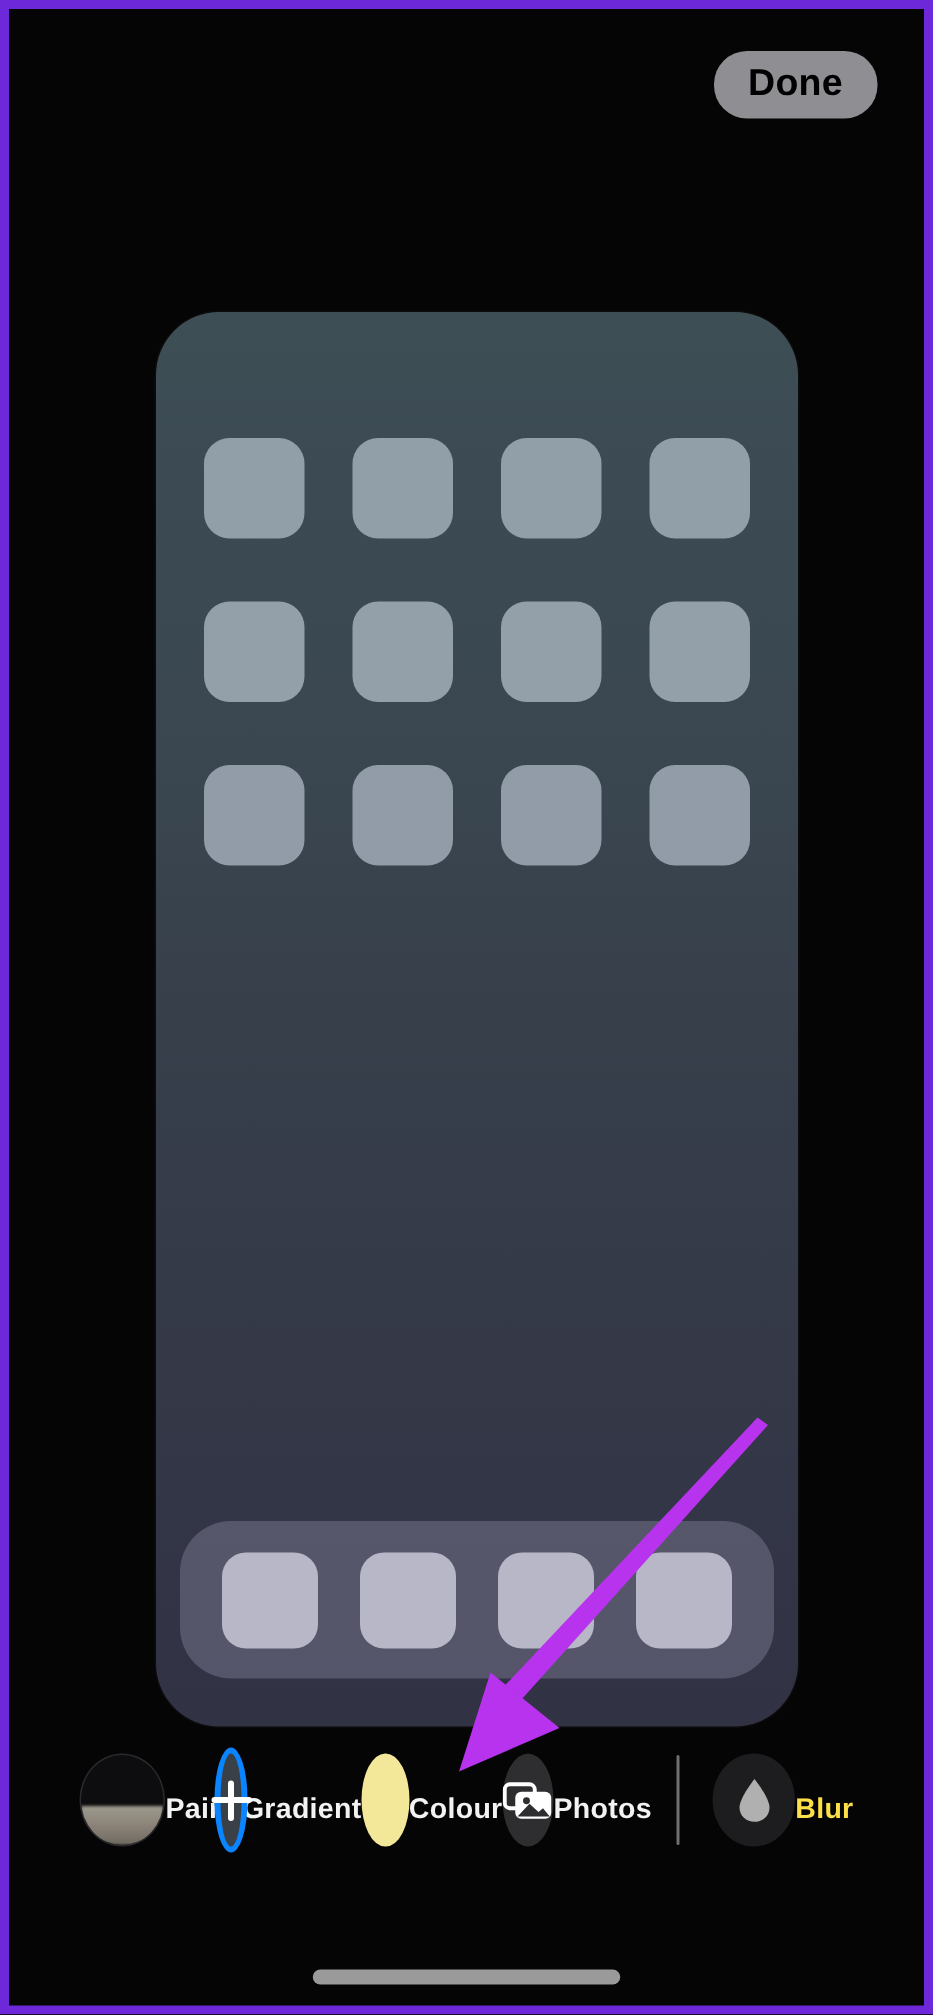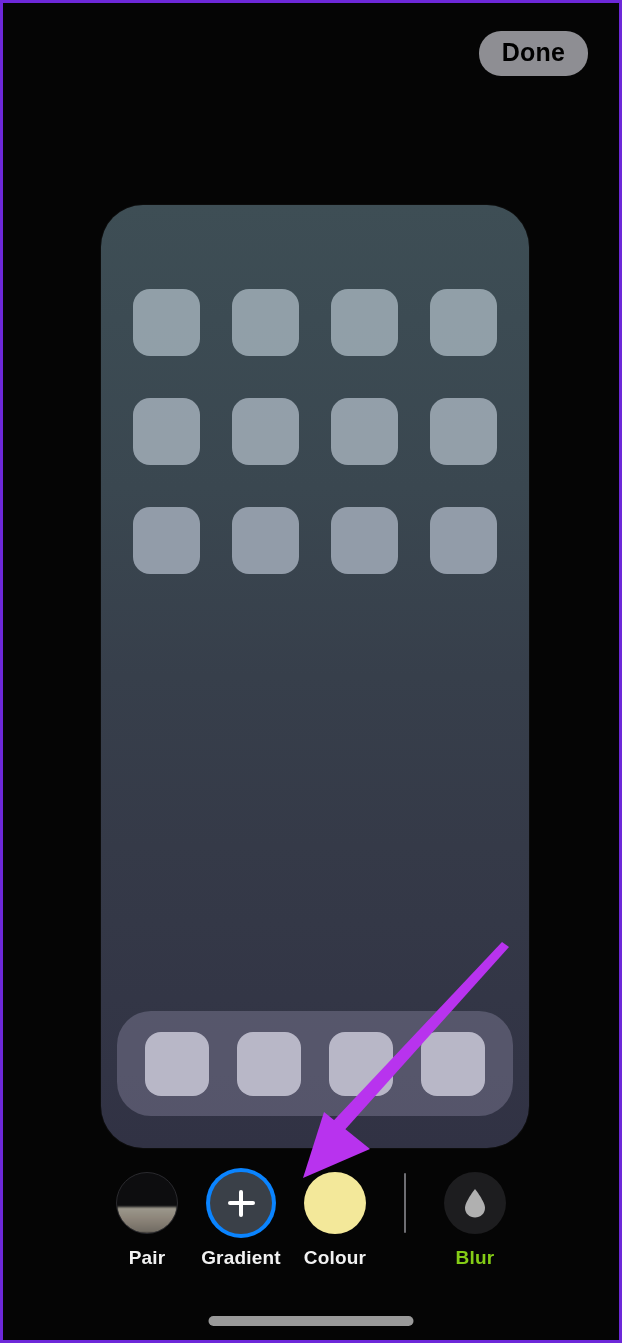--- a/index.html
+++ b/index.html
@@ -10,21 +10,21 @@
     background:#000;
     font-family:"Liberation Sans", sans-serif;
     overflow:hidden;
   }
 
   
   #screen {
     position:relative;
     width:622px; height:1343px;
     background:#050505;
-    border:3px solid #6d28d9;
+    border:6px solid #6d28d9;
     overflow:hidden;
   }
 
   
   #top-bar {
     position:absolute;
     top:0; left:0; right:0;
     height:100px;
     display:flex;
     align-items:center;
@@ -117,42 +117,41 @@
     bottom:48px;
     height:120px;
     display:flex;
     align-items:flex-start;
     justify-content:center;
     gap:0;
   }
   .tool {
     width:94px;
     display:flex;
-    flex-direction:column;
     align-items:center;
     cursor:pointer;
   }
   .tool-swatch {
     width:62px; height:62px;
     border-radius:50%;
     display:flex;
     align-items:center;
     justify-content:center;
     position:relative;
   }
   .tool-label {
     margin-top:13px;
     font-size:19px;
     font-weight:bold;
     color:#f2f2f2;
     font-family:"Liberation Sans", sans-serif;
     letter-spacing:0.2px;
     white-space:nowrap;
   }
-  .tool.disabled .tool-label { color:#84cc16; }
+  .tool.disabled .tool-label { color:#fde047; }
 
   
   #swatch-pair {
     background:#0d0d0f;
     border:1px solid #2a2a2e;
     overflow:hidden;
   }
   #swatch-pair .photo-sliver {
     position:absolute;
     left:0; right:0; bottom:0;
@@ -265,20 +264,31 @@
         <span class="plus-v"></span>
       </div>
       <div class="tool-label">Gradient</div>
     </div>
 
     <div class="tool">
       <div class="tool-swatch" id="swatch-colour"></div>
       <div class="tool-label">Colour</div>
     </div>
 
+    <div class="tool">
+      <div class="tool-swatch" id="swatch-photos">
+        <svg width="34" height="30" viewBox="0 0 34 30">
+          <rect x="1.5" y="4.5" width="20" height="16" rx="3.5" fill="none" stroke="#fff" stroke-width="2.6"></rect>
+          <rect x="8.5" y="9.5" width="24" height="18" rx="4" fill="#fff"></rect>
+          <circle cx="16" cy="15.5" r="2.3" fill="#2e2e30"></circle>
+          <path d="M 10 26 L 18 17.5 L 24 23 L 27 20.5 L 31.5 26 Z" fill="#2e2e30"></path>
+        </svg>
+      </div>
+      <div class="tool-label">Photos</div>
+    </div>
 
     <div id="toolbar-divider"></div>
 
     <div class="tool disabled">
       <div class="tool-swatch" id="swatch-blur">
         <svg width="26" height="32" viewBox="0 0 26 32">
           <path d="M 13 2 C 13 2 3 14.5 3 21 C 3 26.5 7.5 30.5 13 30.5 C 18.5 30.5 23 26.5 23 21 C 23 14.5 13 2 13 2 Z" fill="#b0b0b0"></path>
         </svg>
       </div>
       <div class="tool-label">Blur</div>

